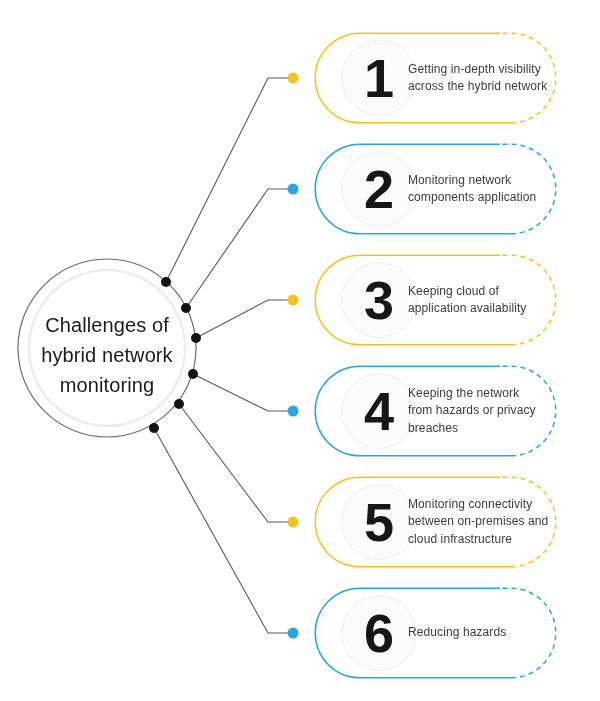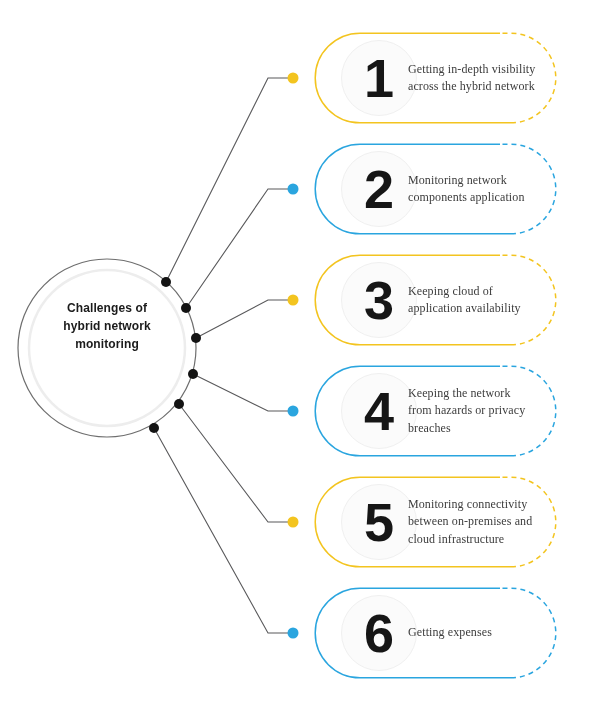--- a/index.html
+++ b/index.html
@@ -9,39 +9,39 @@
   }
   .overlay{position:absolute;left:0;top:0;width:600px;height:701px;}
   .overlay .conn-line{fill:none;stroke:var(--line_gray);stroke-width:1.1;}
   .overlay .node-dot{fill:var(--node_black);}
   .overlay .dot-yellow{fill:var(--yellow);}
   .overlay .dot-blue{fill:var(--blue);}
   .overlay .outer-circle{fill:#ffffff;stroke:var(--circle_stroke);stroke-width:1.2;}
   .overlay .inner-ring{fill:none;stroke:var(--inner_ring);stroke-width:2.5;}
 
   .center-title{
-    position:absolute;left:25px;top:299px;width:164px;
-    text-align:center;font-weight:bold;font-size:12px;line-height:1.5;
+    position:absolute;left:25px;top:310px;width:164px;
+    text-align:center;font-weight:normal;font-size:20px;line-height:1.5;
     color:var(--title_black);white-space:pre-line;letter-spacing:.1px;
   }
 
   .pill{position:absolute;left:314px;width:243px;height:92px;}
   .pill-border{position:absolute;left:0;top:0;width:243px;height:92px;overflow:visible;}
   .pill-border path{fill:none;stroke-width:1.5;}
   .pill-border .dashed{stroke-dasharray:5 4;}
   .pill.yellow .pill-border path{stroke:var(--yellow);}
   .pill.blue .pill-border path{stroke:var(--blue);}
 
   .num-circle{
     position:absolute;left:27px;top:8px;width:74px;height:74px;border-radius:50%;
     background:var(--num_circle_bg);border:1px solid var(--num_circle_border);
     display:flex;align-items:center;justify-content:center;
   }
   .num{font-size:54px;font-weight:bold;color:var(--number_black);line-height:1;}
-  .pill-text-wrap{position:absolute;left:94px;top:0;height:100%;width:150px;display:flex;align-items:center;font-family:Liberation Serif, serif;}
+  .pill-text-wrap{position:absolute;left:94px;top:0;height:100%;width:150px;display:flex;align-items:center;}
   .pill-text{font-size:12px;line-height:1.45;color:var(--text_gray);white-space:pre-line;letter-spacing:.1px;}
 </style>
 </head>
 <body>
 
 <div class="stage">
 
   <svg class="overlay" viewBox="0 0 600 701">
 
     <circle class="outer-circle" cx="107" cy="348" r="89"></circle>
@@ -147,17 +147,17 @@
 
   <div class="pill blue" style="top:587px">
     <svg class="pill-border" viewBox="0 0 243 92">
       <path class="solid" d="M186,1.2 H46 A44.8,44.8 0 0 0 46,90.8 H197"></path>
       <path class="dashed" d="M197,90.8 A44.8,44.8 0 0 0 197,1.2 H186"></path>
     </svg>
     <div class="num-circle">
       <span class="num">6</span>
     </div>
     <div class="pill-text-wrap">
-        <div class="pill-text">Getting expenses</div>
+        <div class="pill-text">Reducing hazards</div>
       </div>
   </div>
 
 </div>
 
 </body></html>

